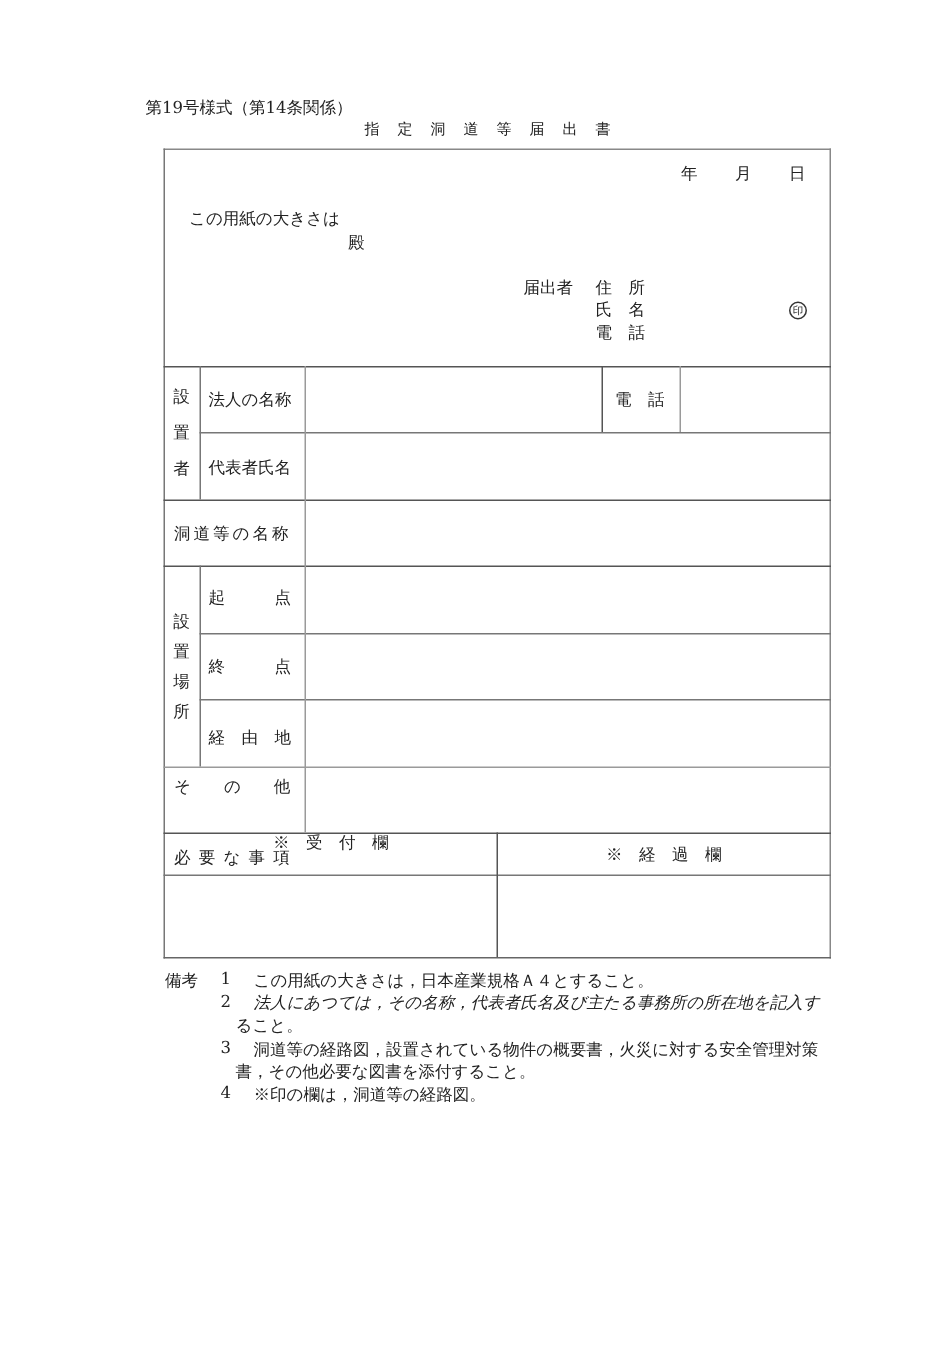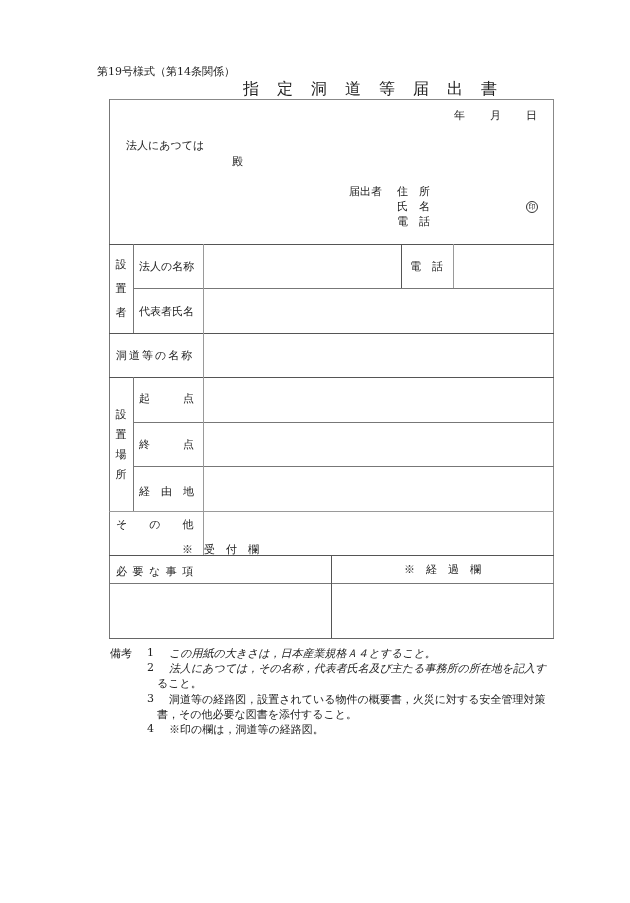--- a/index.html
+++ b/index.html
@@ -14,21 +14,21 @@
   .cell-lbl { position:absolute; display:flex; align-items:center; }
   .vert { position:absolute; display:flex; flex-direction:column; align-items:center; }
   .vert span { display:block; line-height:1; }
   .stamp { display:inline-block; width:10px; height:10px; border:1px solid #333; border-radius:50%;
            font-size:7px; line-height:10px; text-align:center; }
 </style>
 </head>
 <body>
 
 <div class="abs" style="left:97px;top:64px;font-size:11px;">第19号様式（第14条関係）</div>
-<div class="abs" style="left:243px;top:79px;font-size:16px;letter-spacing:1px;font-family:Liberation Mono, monospace;">指　定　洞　道　等　届　出　書</div>
+<div class="abs" style="left:243px;top:79px;font-size:10px;letter-spacing:1px;font-family:Liberation Mono, monospace;">指　定　洞　道　等　届　出　書</div>
 
 <div>
 
   <div class="ln h" style="left:109px;top:99px;width:445px;background:#888;"></div>
   <div class="ln v" style="left:109px;top:99px;height:540px;background:#777;"></div>
   <div class="ln v" style="left:553px;top:99px;height:540px;background:#888;"></div>
   <div class="ln h" style="left:109px;top:638px;width:445px;background:#666;"></div>
 
   <div class="ln h dk" style="left:109px;top:244px;width:445px;"></div>
   <div class="ln h" style="left:133px;top:288px;width:421px;background:#777;"></div>
@@ -46,21 +46,21 @@
   <div class="ln v lt" style="left:453px;top:244px;height:44px;"></div>
   <div class="ln v" style="left:133px;top:377px;height:134px;background:#777;"></div>
   <div class="ln v dk" style="left:331px;top:555px;height:83px;"></div>
 </div>
 
 <div>
   <span class="abs" style="left:454px;top:108px;">年</span>
   <span class="abs" style="left:490px;top:108px;">月</span>
   <span class="abs" style="left:526px;top:108px;">日</span>
 
-  <span class="abs" style="left:126px;top:138px;">法人にあつては</span>
+  <span class="abs" style="left:126px;top:138px;">この用紙の大きさは</span>
   <span class="abs" style="left:232px;top:154px;">殿</span>
 
   <span class="abs" style="left:349px;top:184px;">届出者</span>
   <span class="abs" style="left:397px;top:184px;">住　所</span>
   <span class="abs" style="left:397px;top:199px;font-family:Liberation Mono, monospace;">氏　名</span>
   <span class="abs" style="left:397px;top:214px;">電　話</span>
   <span class="abs" style="left:526px;top:199px;"><span class="stamp">印</span></span>
 </div>
 
 <div class="vert" style="left:109px;top:244px;width:24px;height:89px;justify-content:space-around;padding:8px 0;box-sizing:border-box;">
@@ -88,29 +88,29 @@
 <div class="cell-lbl" style="left:204px;top:378px;width:349px;height:44px;"></div>
 <div class="cell-lbl" style="left:139px;top:423px;width:64px;height:43px;">終　　　点</div>
 <div class="cell-lbl" style="left:204px;top:423px;width:349px;height:43px;"></div>
 <div class="cell-lbl" style="left:139px;top:471px;width:64px;height:40px;">経　由　地</div>
 <div class="cell-lbl" style="left:204px;top:467px;width:349px;height:44px;"></div>
 
 <div class="abs" style="left:116px;top:517px;">そ　　の　　他</div>
 <div class="abs" style="left:116px;top:564px;letter-spacing:1px;">必 要 な 事 項</div>
 <div class="cell-lbl" style="left:204px;top:512px;width:349px;height:43px;"></div>
 
-<div class="cell-lbl" style="left:110px;top:536px;width:221px;height:27px;justify-content:center;">※　受　付　欄</div>
+<div class="cell-lbl" style="left:110px;top:548px;width:221px;height:27px;justify-content:center;">※　受　付　欄</div>
 <div class="cell-lbl" style="left:332px;top:556px;width:221px;height:27px;justify-content:center;">※　経　過　欄</div>
 <div class="abs" style="left:110px;top:584px;width:221px;height:54px;"></div>
 <div class="abs" style="left:332px;top:584px;width:221px;height:54px;"></div>
 
 <div>
   <span class="abs" style="left:110px;top:646px;">備考</span>
   <span class="abs" style="left:147px;top:646px;">1</span>
-  <span class="abs" style="left:169px;top:646px;font-style:italic;">この用紙の大きさは，日本産業規格Ａ４とすること。</span>
+  <span class="abs" style="left:169px;top:646px;">この用紙の大きさは，日本産業規格Ａ４とすること。</span>
 
   <span class="abs" style="left:147px;top:661px;">2</span>
   <span class="abs" style="left:169px;top:661px;font-style:italic;">法人にあつては，その名称，代表者氏名及び主たる事務所の所在地を記入す</span>
   <span class="abs" style="left:157px;top:676px;">ること。</span>
 
   <span class="abs" style="left:147px;top:692px;">3</span>
   <span class="abs" style="left:169px;top:692px;text-align:center;">洞道等の経路図，設置されている物件の概要書，火災に対する安全管理対策</span>
   <span class="abs" style="left:157px;top:707px;text-align:right;">書，その他必要な図書を添付すること。</span>
 
   <span class="abs" style="left:147px;top:722px;">4</span>

